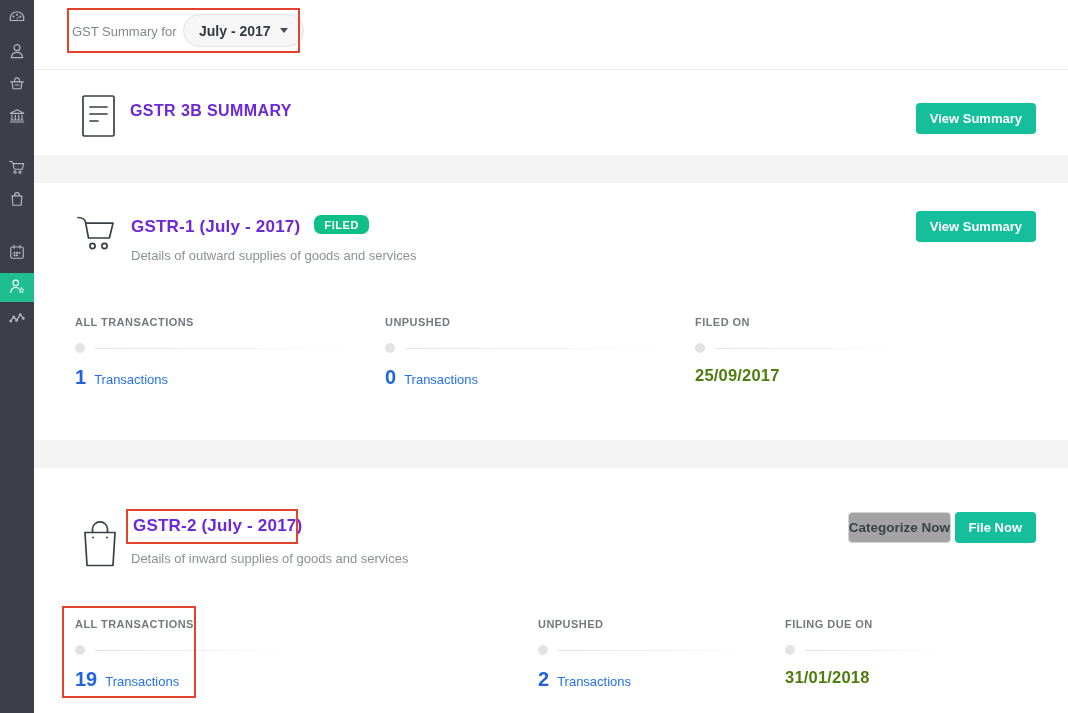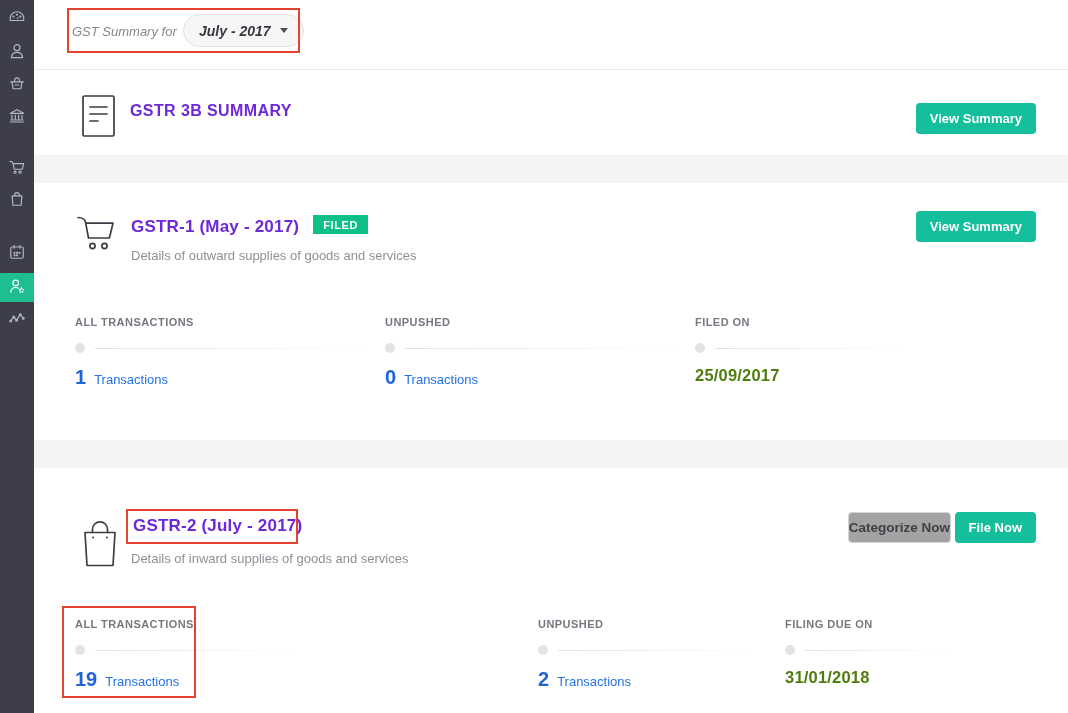--- a/index.html
+++ b/index.html
@@ -10,21 +10,21 @@
   
   .sidebar { position:absolute; left:0; top:0; width:34px; height:713px; background:#3d3e49; }
   .side-item { position:absolute; left:0; width:34px; height:30px; display:flex; align-items:center; justify-content:center; cursor:pointer; }
   .side-item svg { stroke:#b4b6c1; fill:none; stroke-width:1.4; stroke-linecap:round; stroke-linejoin:round; }
   .side-item.active { background:#1ebe91; }
   .side-item.active svg { stroke:#ffffff; }
 
   
   .main { position:absolute; left:34px; top:0; width:1034px; height:713px; background:#fff; }
 
-  .topbar { position:absolute; left:0; top:0; width:1034px; height:70px; background:#fff; border-bottom:1px solid #ebebec;font-style:italic; }
+  .topbar { position:absolute; left:0; top:0; width:1034px; height:70px; background:#fff; border-bottom:1px solid #ebebec; }
   .topbar-label { position:absolute; left:38px; top:24px; font-size:13px; color:#83878c; }
   .period-pill { position:absolute; left:149px; top:14px; height:33px; padding:0 15px; display:flex; align-items:center; gap:9px;
                  background:#f6f6f7; border:1px solid #e2e2e5; border-radius:17px; font-size:14px; font-weight:bold; color:#35393f; cursor:pointer; }
   .caret { width:0; height:0; border-left:4.5px solid transparent; border-right:4.5px solid transparent; border-top:5px solid #4a4e54; }
 
   .band { position:absolute; left:0; width:1034px; height:28px; background:#f4f4f4; }
 
   section { position:absolute; left:0; width:1034px; background:#fff; }
   .sec-3b { top:70px; height:85px; }
   .sec-g1 { top:183px; height:257px; }
@@ -33,21 +33,21 @@
   .big-icon svg { stroke:#3a3f45; fill:none; stroke-width:1.7; stroke-linecap:round; stroke-linejoin:round; }
 
   .sec-title { font-size:17px; font-weight:bold; color:#6d28d9; letter-spacing:.2px; }
   .sec-desc  { font-size:13px; color:#8c9197; }
 
   .btn { display:inline-flex; align-items:center; justify-content:center; height:31px; border-radius:4px;
          font-size:13px; font-weight:bold; cursor:pointer; border:none; font-family:inherit; }
   .btn-green { background:#15bf9c; color:#fff; padding:0 14px; }
   .btn-light { background:#a3a3a3; color:#3c4147; font-weight:bold; font-size:13.5px; border:1px solid #d6d6d8; padding:0 0; }
 
-  .badge { display:inline-block; margin-left:14px; padding:4px 10px 3px; border-radius:0; background:#0ebf87;
+  .badge { display:inline-block; margin-left:14px; padding:4px 10px 3px; border-radius:7px; background:#0ebf87;
            color:#fff; font-size:11px; font-weight:bold; letter-spacing:.6px; vertical-align:3px; }
 
   
   .stat { position:absolute; }
   .stat-label { font-size:11px; font-weight:bold; color:#75797f; letter-spacing:.45px; }
   .stat-track { display:flex; align-items:center; margin-top:15px; }
   .stat-dot { width:10px; height:10px; border-radius:50%; background:#e3e3e4; flex:none; }
   .stat-line { height:1px; margin-left:10px; flex:1; background:linear-gradient(to right,#e2e2e3,rgba(226,226,227,0)); }
   .stat-value { margin-top:13px; white-space:nowrap; }
   .stat-num { font-size:20px; font-weight:bold; color:#2064dd; cursor:pointer; }
@@ -163,21 +163,21 @@
 
     <section class="sec-g1">
       <span class="big-icon" style="position:absolute; left:38px; top:26px;">
         <svg width="52" height="50" viewBox="0 0 52 50">
           <path d="M6 8.5c4.6.2 6.8 1.4 7.5 4.6l3 15.9h20.9l3.6-14.8H14.8"></path>
           <circle cx="20.5" cy="37" r="2.6"></circle>
             <circle cx="32.5" cy="37" r="2.6"></circle>
         </svg>
       </span>
       <div style="position:absolute; left:97px; top:32px; white-space:nowrap;">
-        <span class="sec-title">GSTR-1 (May - 2017)</span><span class="badge">FILED</span>
+        <span class="sec-title">GSTR-1 (July - 2017)</span><span class="badge">FILED</span>
       </div>
       <div class="sec-desc" style="position:absolute; left:97px; top:65px;">Details of outward supplies of goods and services</div>
       <button class="btn btn-green" style="position:absolute; right:32px; top:28px;">View Summary</button>
 
       <div class="stat" style="left:41px; top:133px; width:292px;">
         <div class="stat-label">ALL TRANSACTIONS</div>
         <div class="stat-track">
             <span class="stat-dot"></span>
             <span class="stat-line"></span>
           </div>

